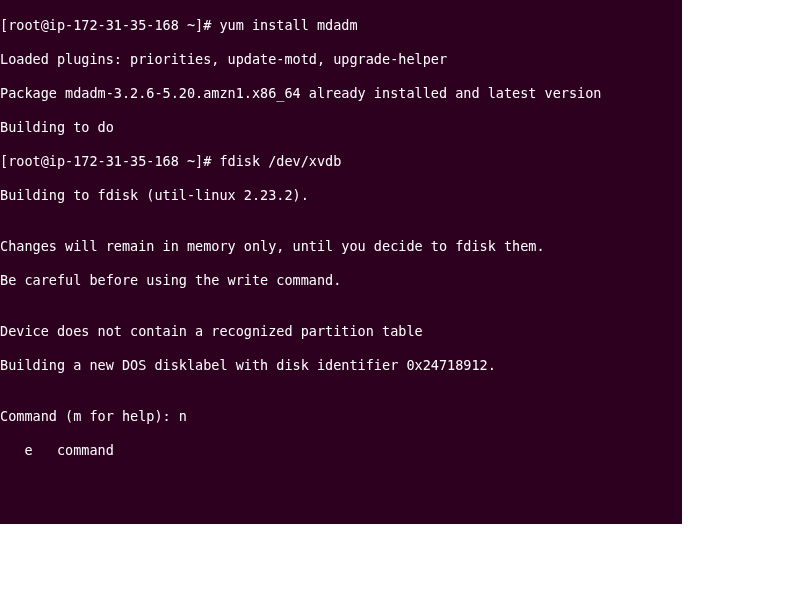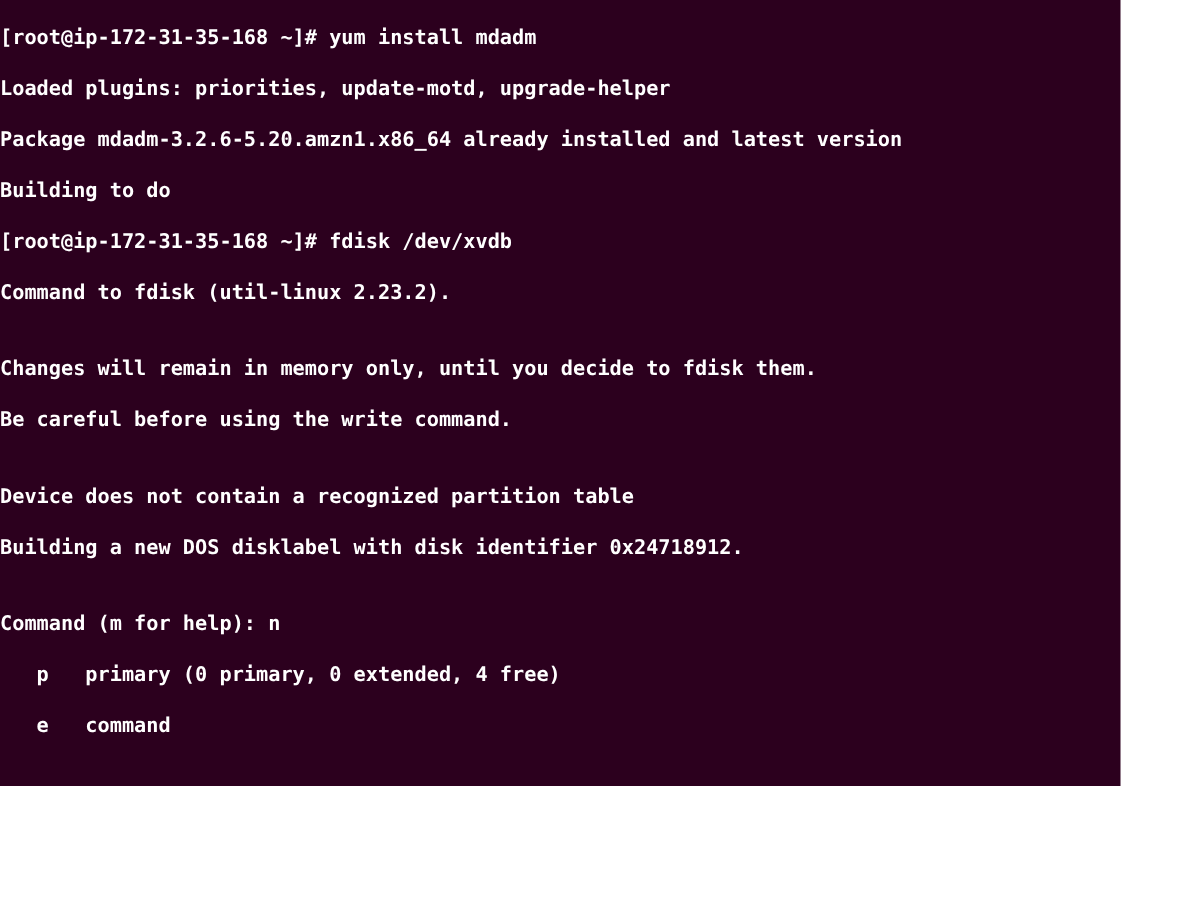--- a/index.html
+++ b/index.html
@@ -12,56 +12,54 @@
       font-family: 'DejaVu Sans Mono', 'Liberation Mono', 'Courier New', monospace;
       font-size: 13.5px;
       line-height: 17px;
       width: 800px;
       height: 600px;
       overflow: hidden;
     }
     .terminal {
       background: #2c001e;
       color: #ffffff;
-      width: 747px;
+      width: 682px;
       height: 524px;
       padding: 0;
       overflow: hidden;
       white-space: pre;
-      font-weight: bold;
     }
     .line {
       white-space: pre;
     }
     .prompt-host {
       color: #ffffff;
     }
     .cmd {
       color: #ffffff;
     }
   </style>
 </head>
 <body>
 
 <div class="terminal">
 <div class="line"><span class="prompt-host">[root@ip-172-31-35-168 ~]# </span><span class="cmd">yum install mdadm</span></div>
 <div class="line">Loaded plugins: priorities, update-motd, upgrade-helper</div>
 <div class="line">Package mdadm-3.2.6-5.20.amzn1.x86_64 already installed and latest version</div>
 <div class="line">Building to do</div>
 <div class="line"><span class="prompt-host">[root@ip-172-31-35-168 ~]# </span><span class="cmd">fdisk /dev/xvdb</span></div>
-<div class="line">Command to fdisk (util-linux 2.23.2).</div>
+<div class="line">Building to fdisk (util-linux 2.23.2).</div>
 <div class="line"></div>
 <div class="line">Changes will remain in memory only, until you decide to fdisk them.</div>
 <div class="line">Be careful before using the write command.</div>
 <div class="line"></div>
 <div class="line">Device does not contain a recognized partition table</div>
 <div class="line">Building a new DOS disklabel with disk identifier 0x24718912.</div>
 <div class="line"></div>
 <div class="line">Command (m for help): n</div>
-<div class="line">   p   primary (0 primary, 0 extended, 4 free)</div>
 <div class="line">   e   command</div>
 
 
 
 
 
 
 
 
 <div class="line"></div>

